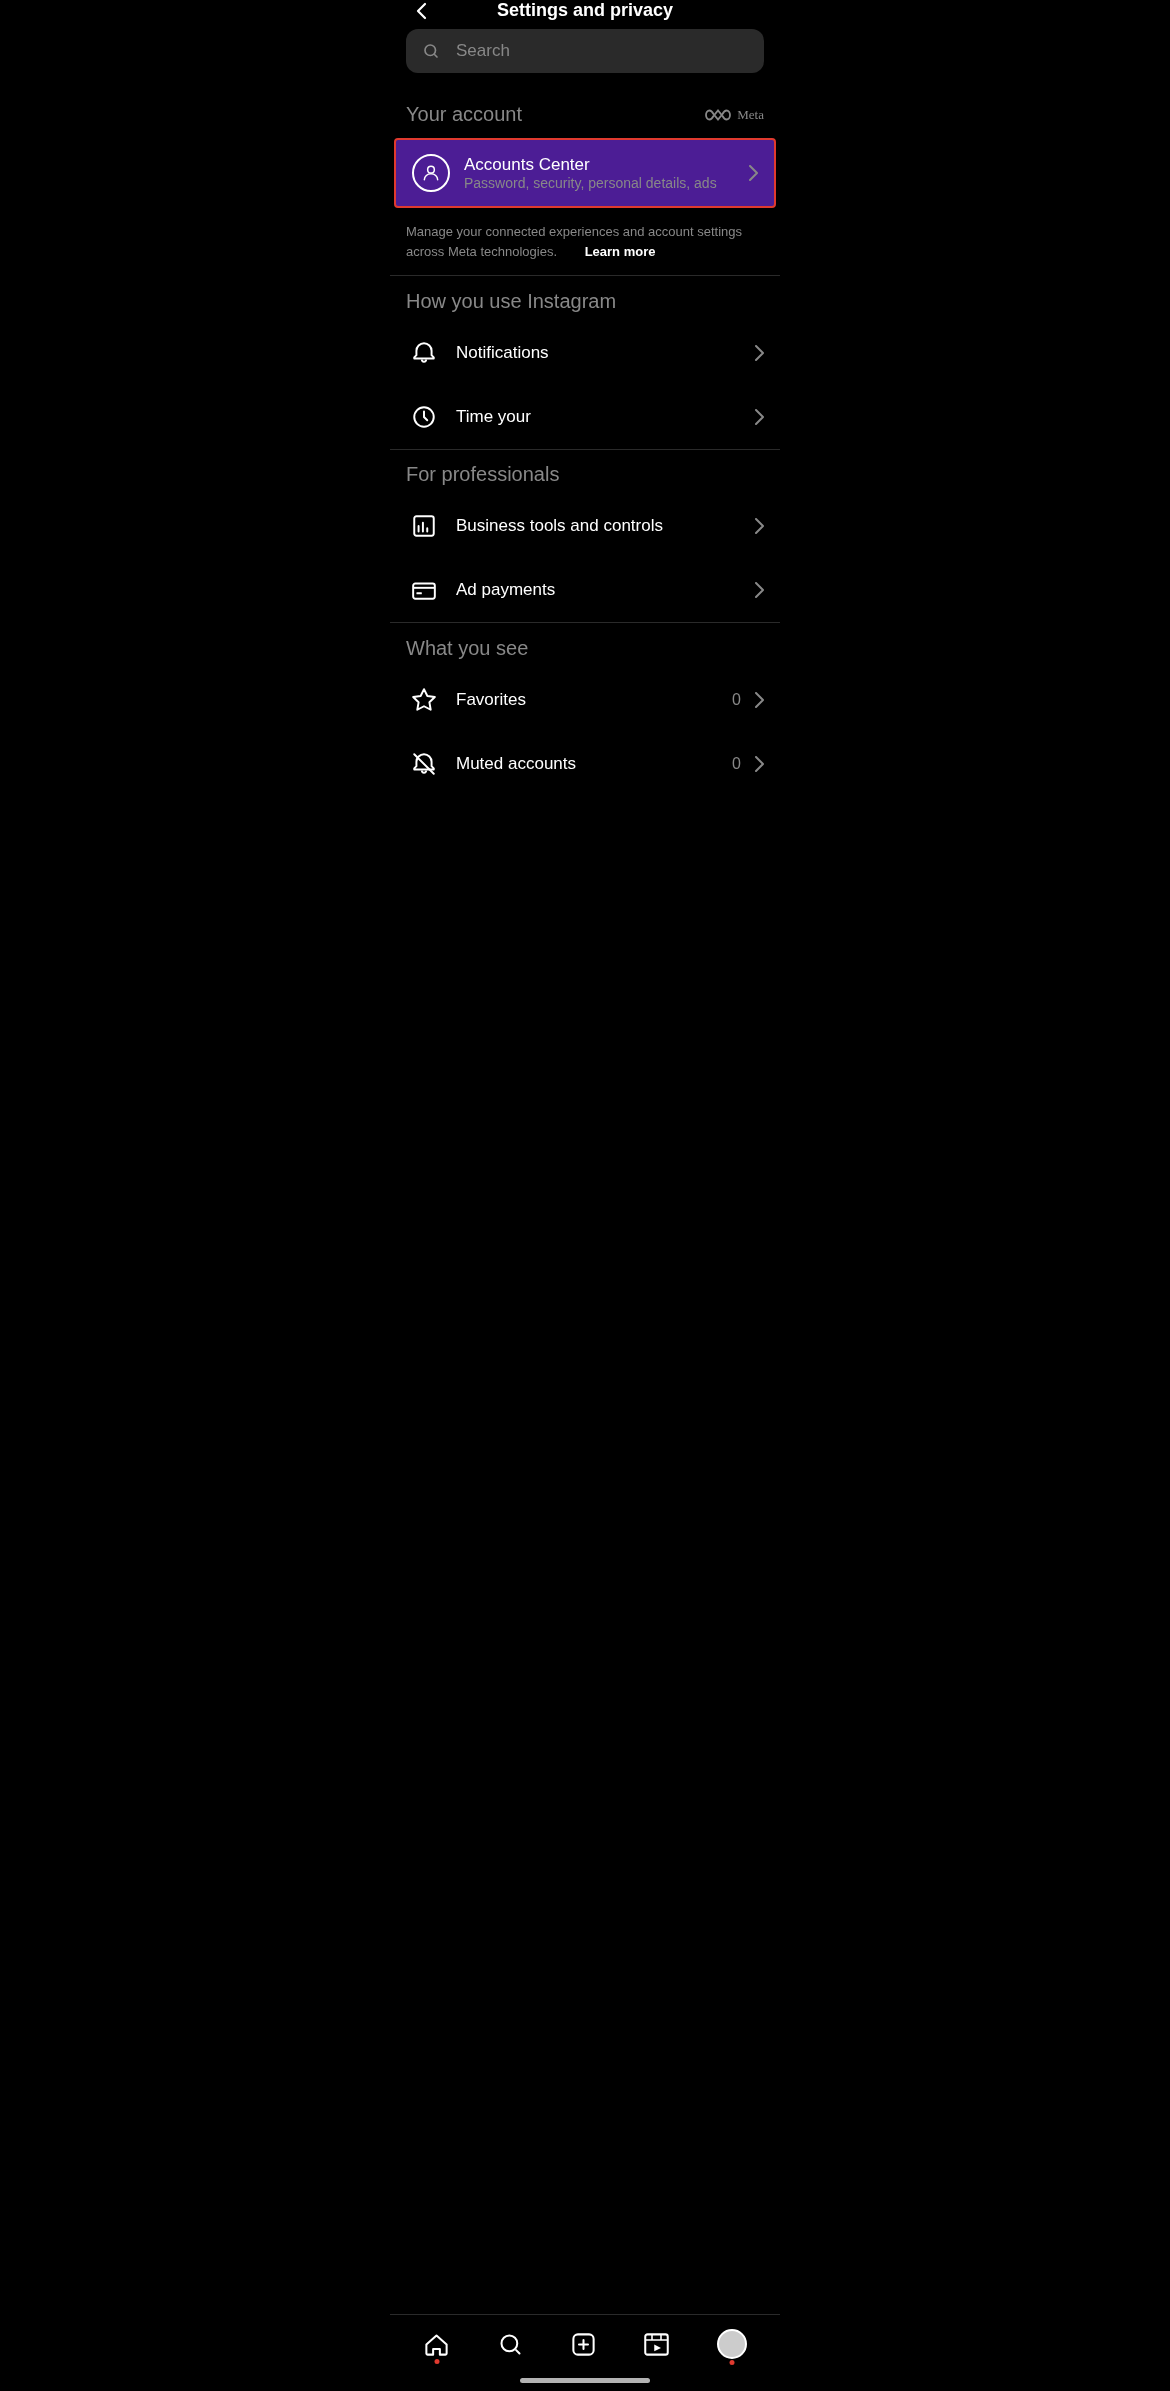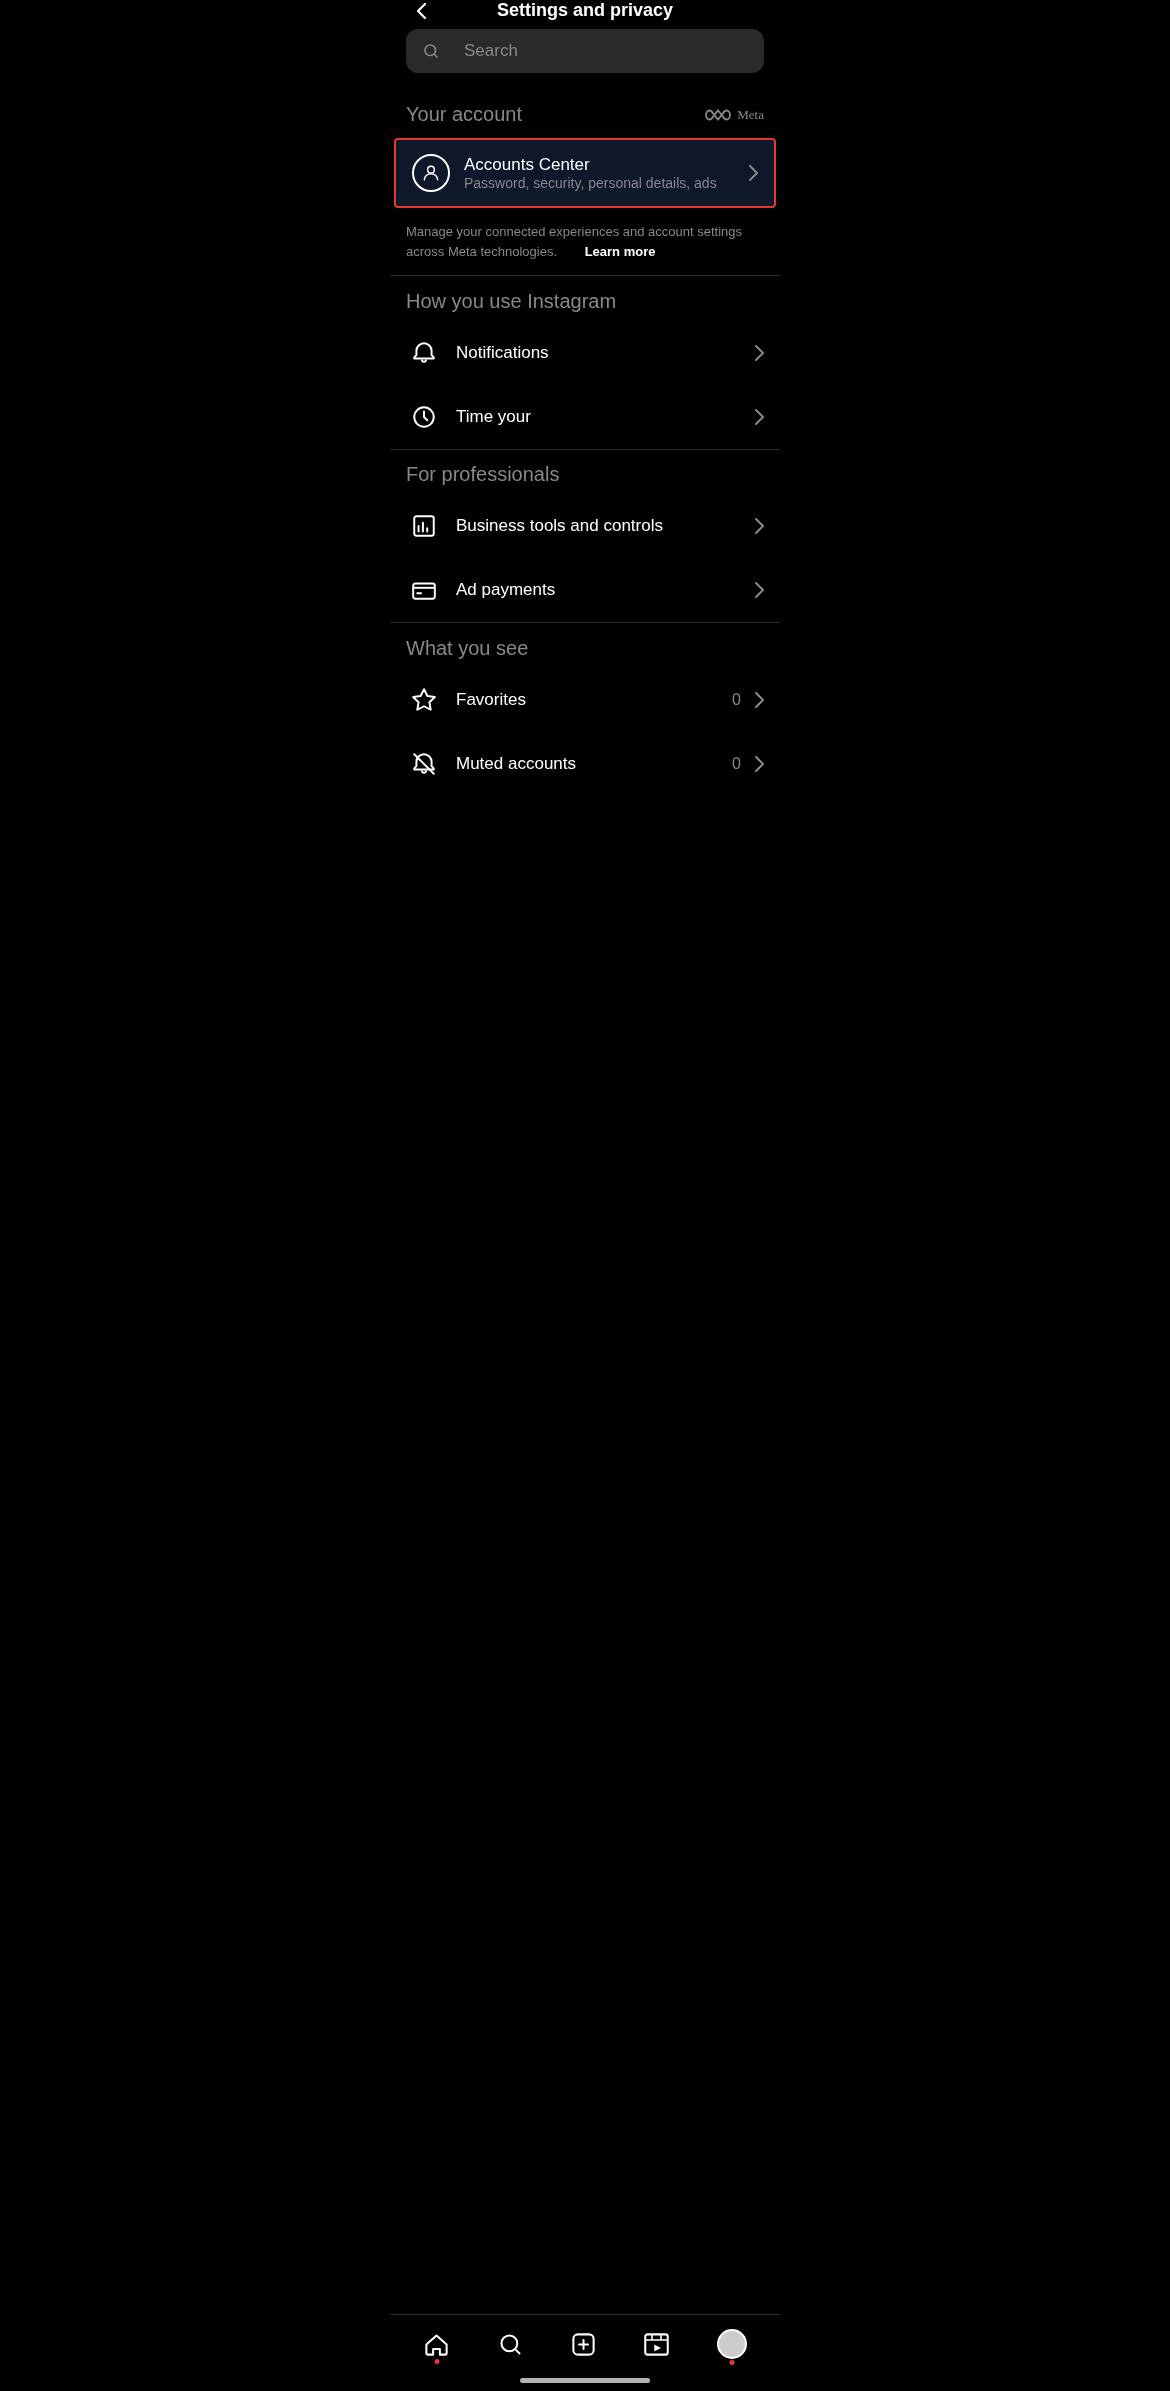--- a/index.html
+++ b/index.html
@@ -39,21 +39,21 @@
     
     .search-container {
       padding: 8px 16px 16px;
     }
     .search-bar {
       display: flex;
       align-items: center;
       background: #2a2a2a;
       border-radius: 12px;
       padding: 12px 16px;
-      gap: 24px;
+      gap: 16px;
     }
     .search-icon-svg {
       color: #888;
       flex-shrink: 0;
     }
     .search-placeholder {
       color: #888;
       font-size: 17px;
     }
 
@@ -86,21 +86,21 @@
       margin: 4px 0;
     }
     .accounts-center-item {
       display: flex;
       align-items: center;
       padding: 14px 16px;
       cursor: pointer;
       border: 2.5px solid #e03a2f;
       border-radius: 4px;
       margin: 0 4px;
-      background: #0f172a;
+      background: #4c1d95;
     }
     .accounts-center-icon {
       width: 38px;
       height: 38px;
       border: 2px solid #fff;
       border-radius: 50%;
       display: flex;
       align-items: center;
       justify-content: center;
       flex-shrink: 0;

